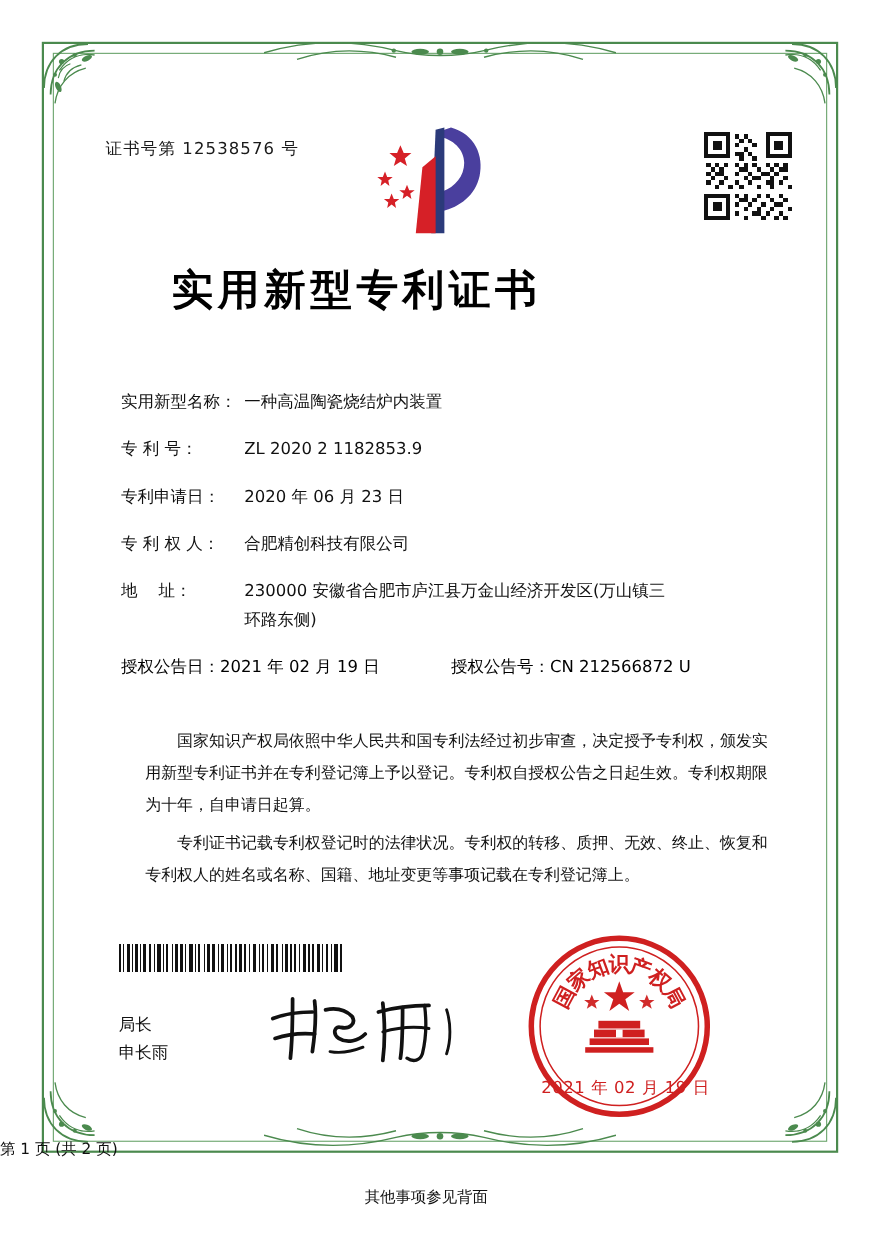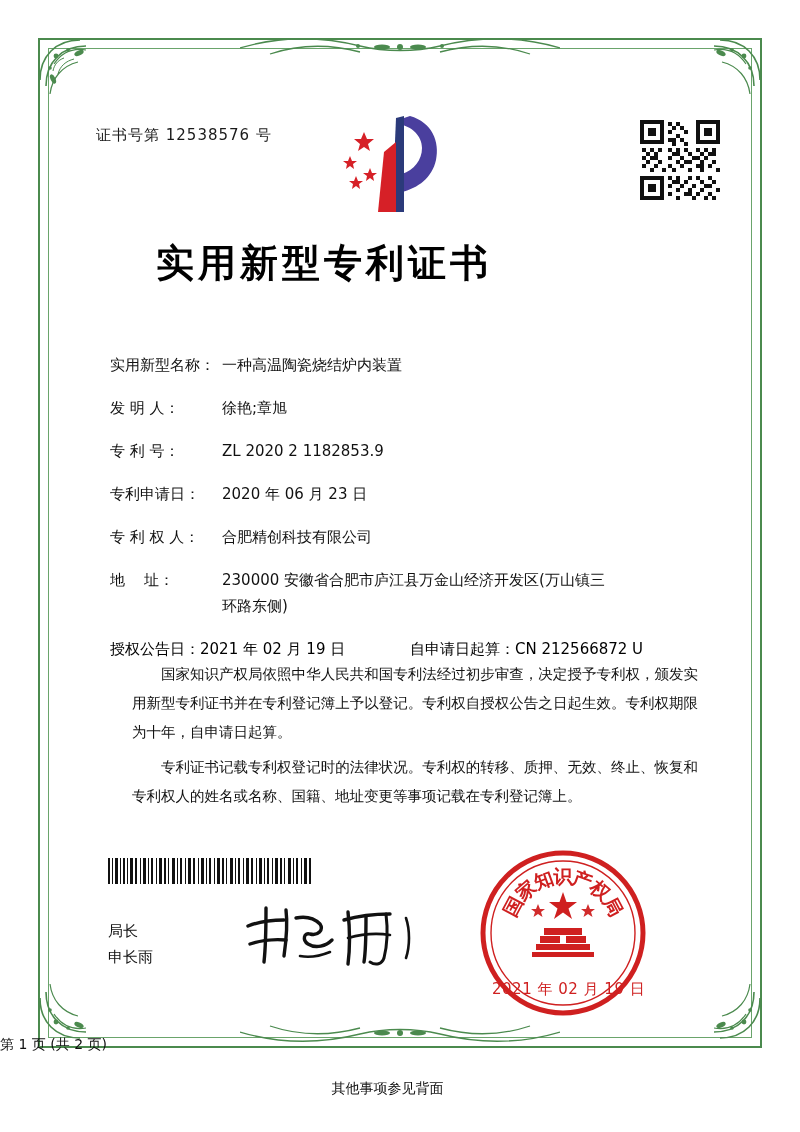--- a/index.html
+++ b/index.html
@@ -446,24 +446,20 @@
   </div>
 
   <div class="main-title">实用新型专利证书</div>
 
   <div class="fields">
     <div class="frow">
       <div class="flabel">实用新型名称：</div>
       <div class="fvalue">一种高温陶瓷烧结炉内装置</div>
     </div>
     <div class="frow">
-      <div class="flabel">发 明 人：</div>
-      <div class="fvalue">徐艳;章旭</div>
-    </div>
-    <div class="frow">
       <div class="flabel">专 利 号：</div>
       <div class="fvalue">ZL 2020 2 1182853.9</div>
     </div>
     <div class="frow">
       <div class="flabel">专利申请日：</div>
       <div class="fvalue">2020 年 06 月 23 日</div>
     </div>
     <div class="frow">
       <div class="flabel">专 利 权 人：</div>
       <div class="fvalue">合肥精创科技有限公司</div>
@@ -474,21 +470,21 @@
         <span>230000  安徽省合肥市庐江县万金山经济开发区(万山镇三</span>
         <span class="cont">环路东侧)</span>
       </div>
     </div>
     <div class="frow-split">
       <div class="seg1">
         <span class="lab">授权公告日：</span>
         <span>2021 年 02 月 19 日</span>
       </div>
       <div class="seg2">
-        <span class="lab">自申请日起算：</span>
+        <span class="lab">授权公告号：</span>
         <span>CN 212566872 U</span>
       </div>
     </div>
   </div>
 
   <div class="paras">
     <div class="para">国家知识产权局依照中华人民共和国专利法经过初步审查，决定授予专利权，颁发实用新型专利证书并在专利登记簿上予以登记。专利权自授权公告之日起生效。专利权期限为十年，自申请日起算。</div>
     <div class="para">专利证书记载专利权登记时的法律状况。专利权的转移、质押、无效、终止、恢复和专利权人的姓名或名称、国籍、地址变更等事项记载在专利登记簿上。</div>
   </div>
 

